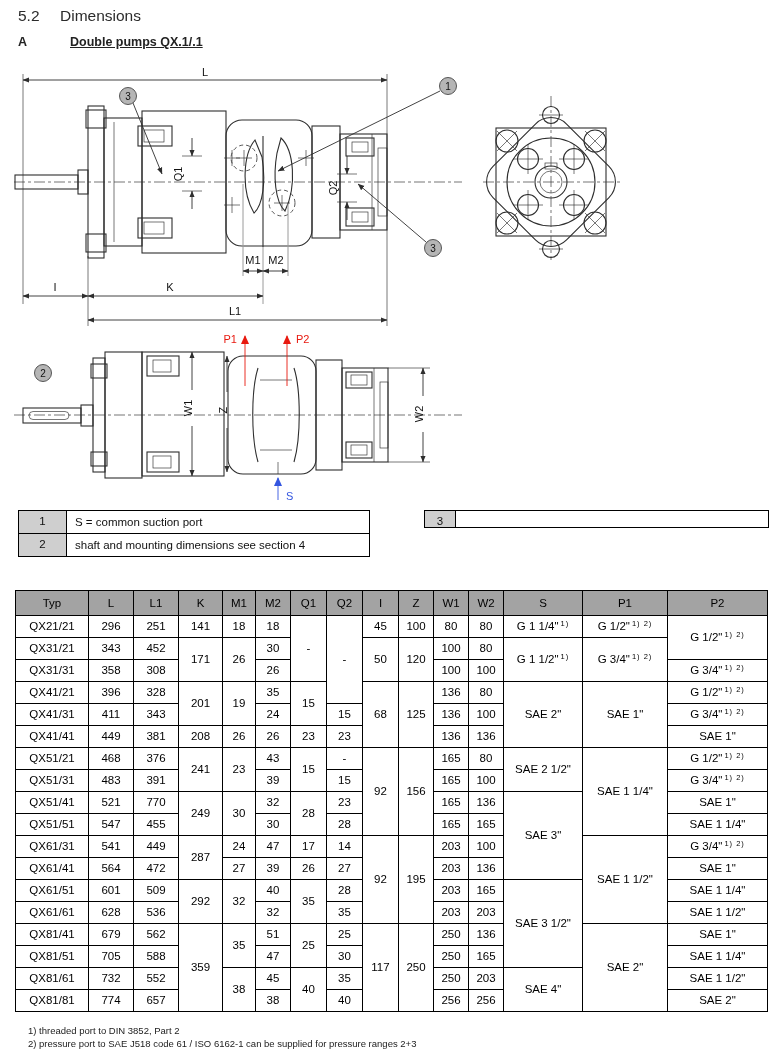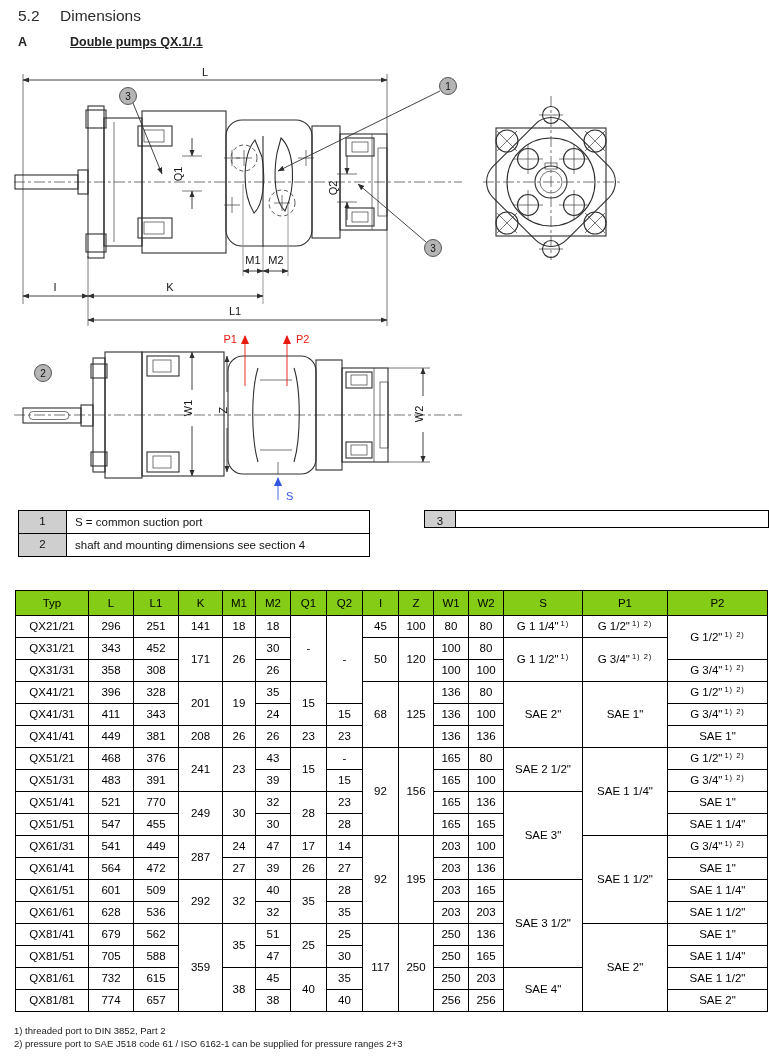--- a/index.html
+++ b/index.html
@@ -38,24 +38,24 @@
   .note-text{flex:1;padding:4px 8px 3px 8px;line-height:15px;}
   #notes-right .note-num{width:30px;}
   
   #dim-table{position:absolute;left:15px;top:590px;width:752px;
              border-collapse:collapse;table-layout:fixed;
              font-size:11.5px;color:#000;border:1.5px solid #000;}
   #dim-table th,#dim-table td{
     border:1px solid #000;text-align:center;vertical-align:middle;
     padding:0 1px;height:21px;line-height:1.05;font-weight:normal;
     white-space:nowrap;overflow:hidden;}
-  #dim-table th{background:#84cc16;height:24px;font-size:11.5px;}
+  #dim-table th{background:#a3a3a3;height:24px;font-size:11.5px;}
   .sup{font-size:7.5px;position:relative;top:-4px;margin-left:2px;letter-spacing:1px;}
   
-  #footnotes{position:absolute;left:14px;top:1024px;font-size:9.5px;
+  #footnotes{position:absolute;left:28px;top:1024px;font-size:9.5px;
              line-height:13px;color:#222;}
 </style>
 </head>
 <body>
 
 <div class="sec-title">
   <span class="num">5.2</span>
   <span class="txt">Dimensions</span>
 </div>
 <div class="sub-title">
@@ -548,21 +548,21 @@
         <td>588</td>
         <td>47</td>
         <td>30</td>
         <td>250</td>
         <td>165</td>
         <td>SAE 1 1/4"</td>
       </tr>
       <tr>
         <td>QX81/61</td>
         <td>732</td>
-        <td>615</td>
+        <td>552</td>
         <td rowspan="2">38</td>
         <td>45</td>
         <td rowspan="2">40</td>
         <td>35</td>
         <td>250</td>
         <td>203</td>
         <td rowspan="2">SAE 4"</td>
         <td>SAE 1 1/2"</td>
       </tr>
       <tr>

